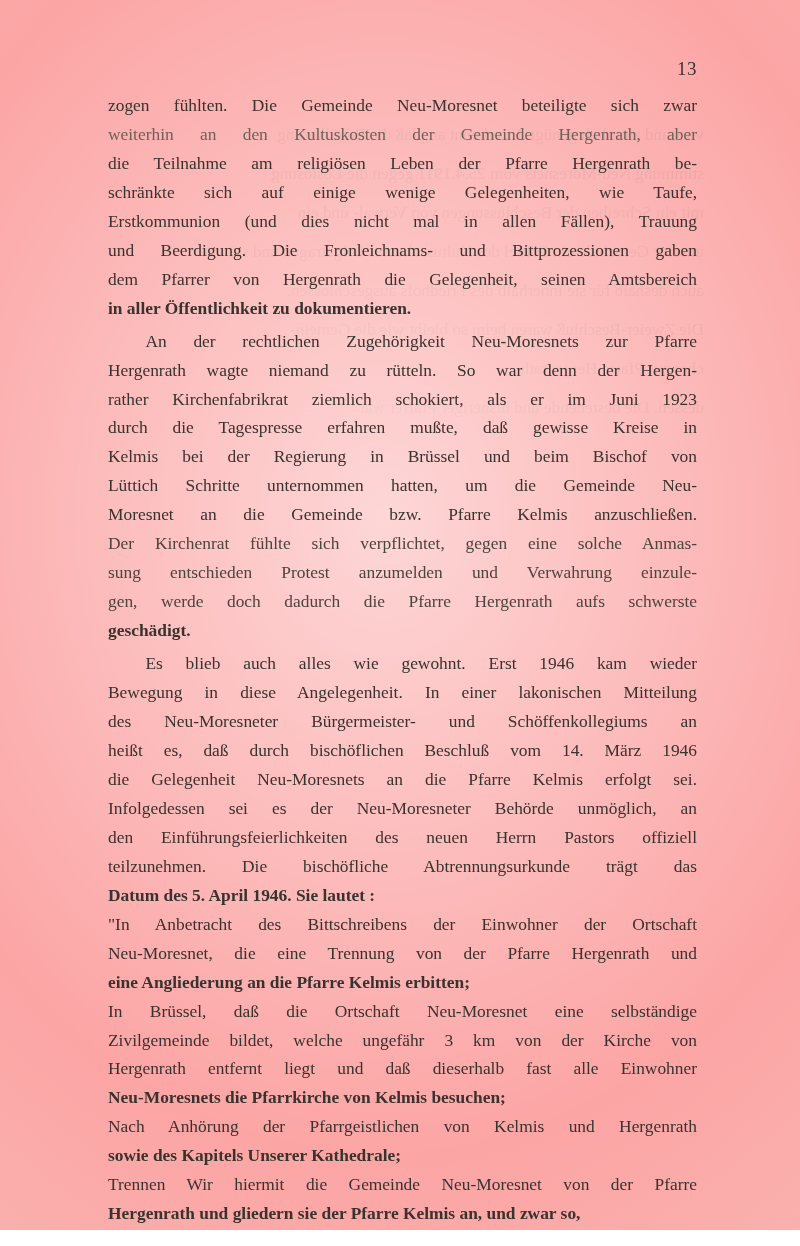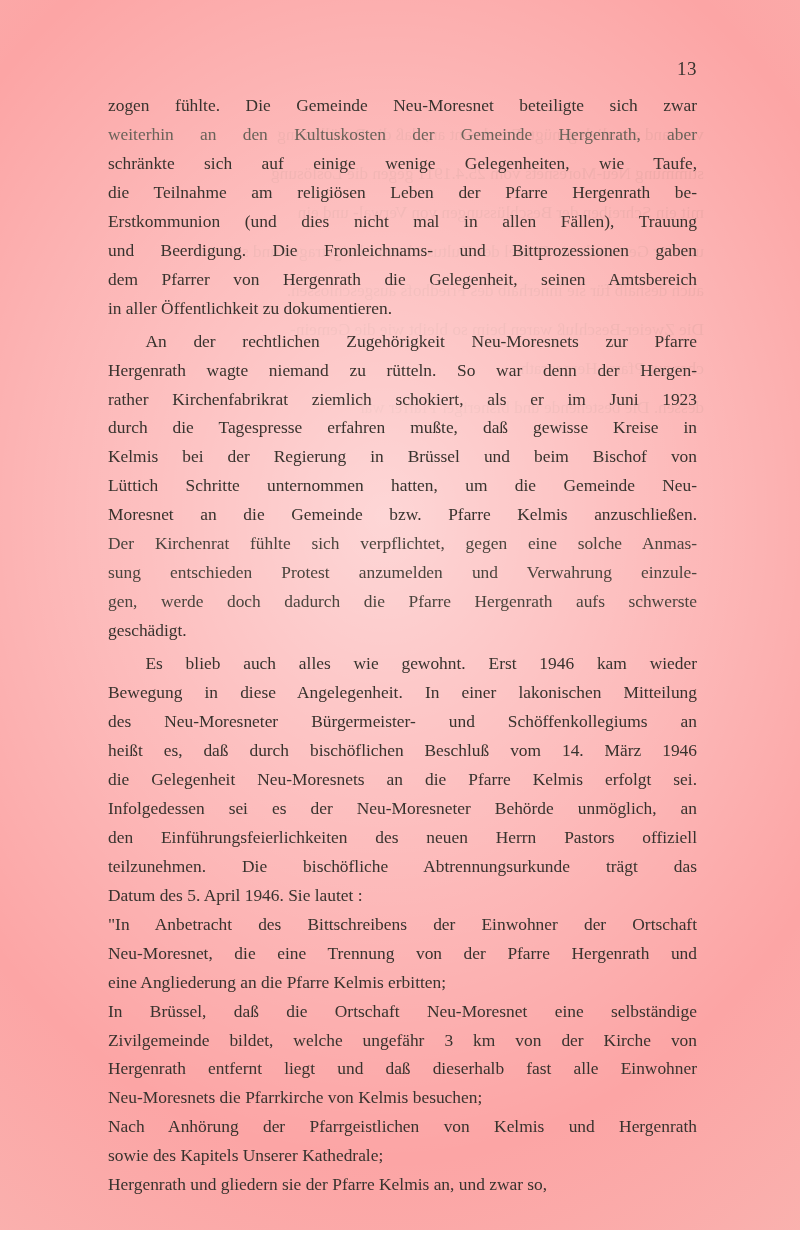--- a/index.html
+++ b/index.html
@@ -102,20 +102,21 @@
   
   .ln {
     display: block;
     text-align: justify;
     text-align-last: justify;
     white-space: nowrap;
   }
   .ln.last {
     text-align-last: left;
     white-space: normal;
+    font-weight: bold;
   }
   .ln.ind {
     text-indent: 2.15em;
   }
 
   
   .faded { color: #6a6259; }
   .faded-soft { color: #4b453e; }
 
   
@@ -137,24 +138,24 @@
     <p>dessen. Die bestehende und bisheriger Pfarrer war</p>
   </div>
 
   <div class="paper-grain"></div>
 
   <div class="folio">13</div>
 
   <div class="textblock">
 
     <div class="para">
-      <span class="ln">zogen fühlte. Die Gemeinde Neu-Moresnet beteiligte sich zwar</span>
+      <span class="ln">zogen fühlten. Die Gemeinde Neu-Moresnet beteiligte sich zwar</span>
       <span class="ln faded">weiterhin an den Kultuskosten der Gemeinde Hergenrath, aber</span>
+      <span class="ln">die Teilnahme am religiösen Leben der Pfarre Hergenrath be-</span>
       <span class="ln">schränkte sich auf einige wenige Gelegenheiten, wie Taufe,</span>
-      <span class="ln">die Teilnahme am religiösen Leben der Pfarre Hergenrath be-</span>
       <span class="ln">Erstkommunion (und dies nicht mal in allen Fällen), Trauung</span>
       <span class="ln">und Beerdigung. Die Fronleichnams- und Bittprozessionen gaben</span>
       <span class="ln">dem Pfarrer von Hergenrath die Gelegenheit, seinen Amtsbereich</span>
       <span class="ln last">in aller Öffentlichkeit zu dokumentieren.</span>
     </div>
 
     <div class="para gap-before">
       <span class="ln ind">An der rechtlichen Zugehörigkeit Neu-Moresnets zur Pfarre</span>
       <span class="ln">Hergenrath wagte niemand zu rütteln. So war denn der Hergen-</span>
       <span class="ln">rather Kirchenfabrikrat ziemlich schokiert, als er im Juni 1923</span>
@@ -183,19 +184,20 @@
     <div class="para decree">
       <span class="ln">"In Anbetracht des Bittschreibens der Einwohner der Ortschaft</span>
       <span class="ln">Neu-Moresnet, die eine Trennung von der Pfarre Hergenrath und</span>
       <span class="ln last">eine Angliederung an die Pfarre Kelmis erbitten;</span>
       <span class="ln">In Brüssel, daß die Ortschaft Neu-Moresnet eine selbständige</span>
       <span class="ln">Zivilgemeinde bildet, welche ungefähr 3 km von der Kirche von</span>
       <span class="ln">Hergenrath entfernt liegt und daß dieserhalb fast alle Einwohner</span>
       <span class="ln last">Neu-Moresnets die Pfarrkirche von Kelmis besuchen;</span>
       <span class="ln">Nach Anhörung der Pfarrgeistlichen von Kelmis und Hergenrath</span>
       <span class="ln last">sowie des Kapitels Unserer Kathedrale;</span>
+      <span class="ln">Trennen Wir hiermit die Gemeinde Neu-Moresnet von der Pfarre</span>
       <span class="ln last">Hergenrath und gliedern sie der Pfarre Kelmis an, und zwar so,</span>
     </div>
 
   </div>
 
   <div class="paper-tone"></div>
 </div>
 
 </body></html>

